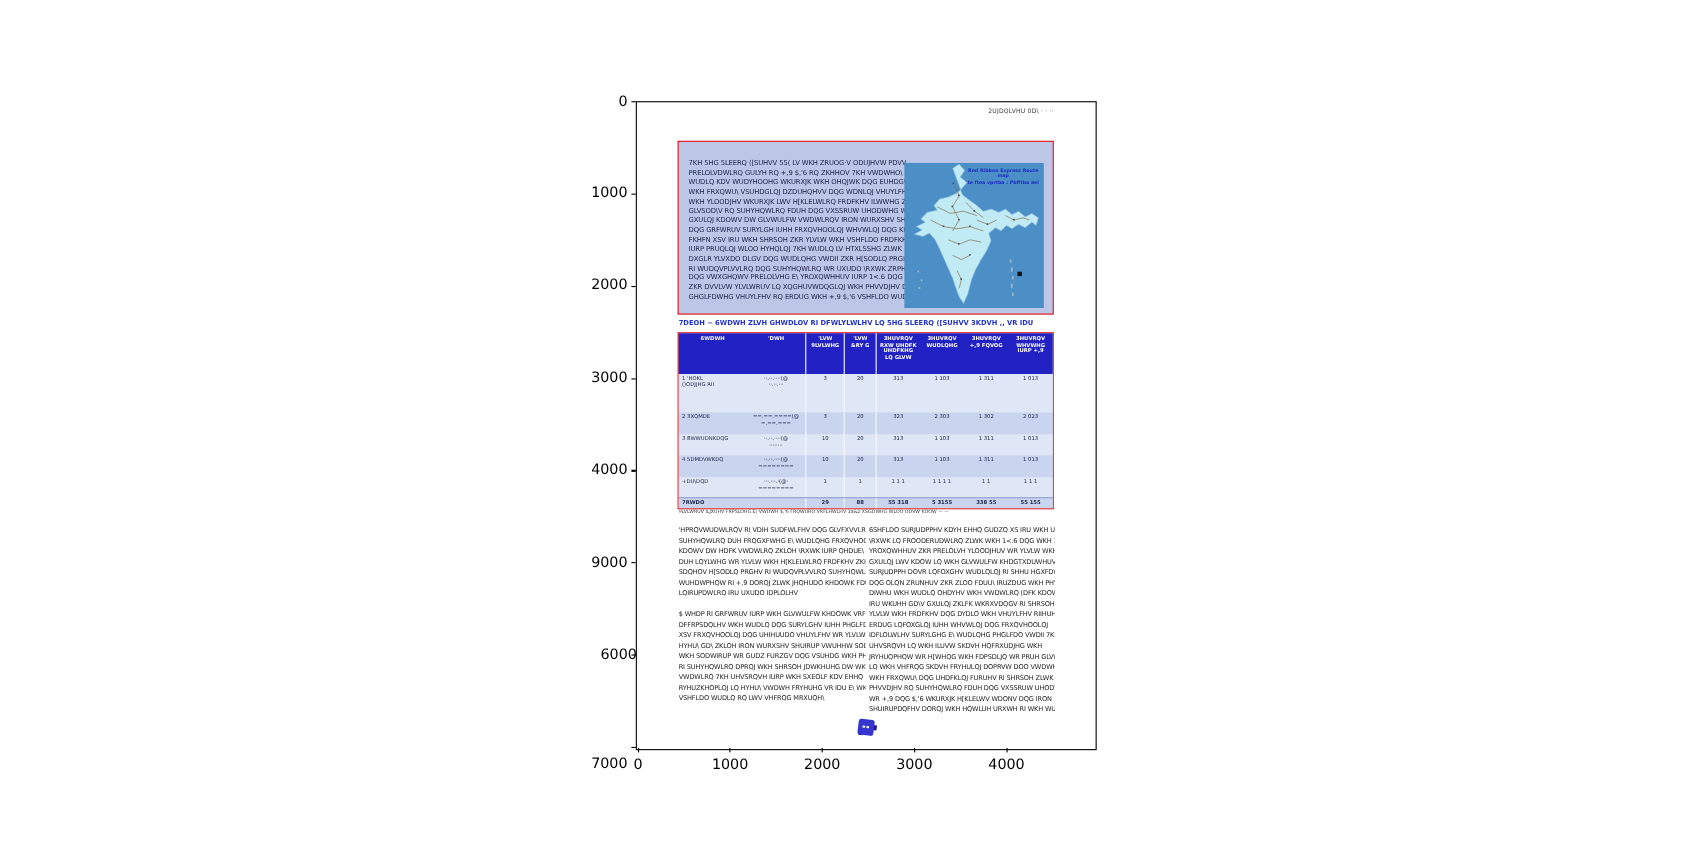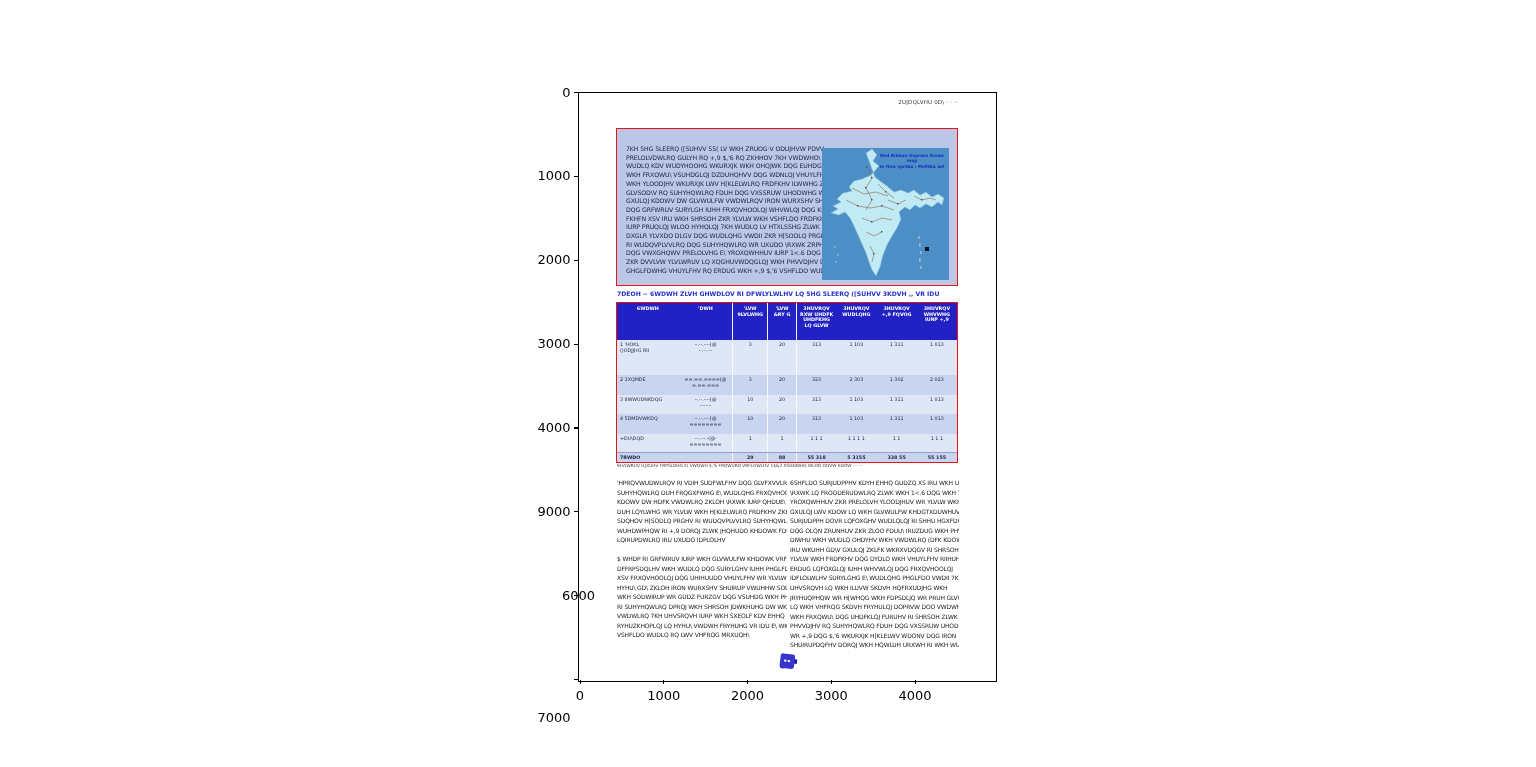--- a/index.html
+++ b/index.html
@@ -57,23 +57,23 @@
       <div class="ylab" style="left: 526.5px; top: 168.357px;">1000</div>
       <div class="ytm" style="left: 574px; top: 259.714px;"></div>
       <div class="ylab" style="left: 526.5px; top: 252.214px;">2000</div>
       <div class="ytm" style="left: 574px; top: 343.571px;"></div>
       <div class="ylab" style="left: 526.5px; top: 336.071px;">3000</div>
       <div class="ytm" style="left: 574px; top: 427.428px;"></div>
       <div class="ylab" style="left: 526.5px; top: 419.928px;">4000</div>
       <div class="ytm" style="left: 574px; top: 511.285px;"></div>
       <div class="ylab" style="left: 526.5px; top: 503.785px;">9000</div>
       <div class="ytm" style="left: 574px; top: 595.142px;"></div>
-      <div class="ylab" style="left: 551px; top: 587.642px;">6000</div>
+      <div class="ylab" style="left: 535px; top: 587.642px;">6000</div>
       <div class="ytm" style="left: 574px; top: 678.999px;"></div>
-      <div class="ylab" style="left: 526.5px; top: 710px;">7000</div>
+      <div class="ylab" style="left: 526.5px; top: 687px;">7000</div>
       <div class="xtm" style="left: 579.5px; top: 680px;"></div>
       <div class="xlab" style="left: 558px; top: 688px;">0</div>
       <div class="xtm" style="left: 663.25px; top: 680px;"></div>
       <div class="xlab" style="left: 641.75px; top: 688px;">1000</div>
       <div class="xtm" style="left: 747px; top: 680px;"></div>
       <div class="xlab" style="left: 725.5px; top: 688px;">2000</div>
       <div class="xtm" style="left: 830.75px; top: 680px;"></div>
       <div class="xlab" style="left: 809.25px; top: 688px;">3000</div>
       <div class="xtm" style="left: 914.5px; top: 680px;"></div>
       <div class="xlab" style="left: 893px; top: 688px;">4000</div>

